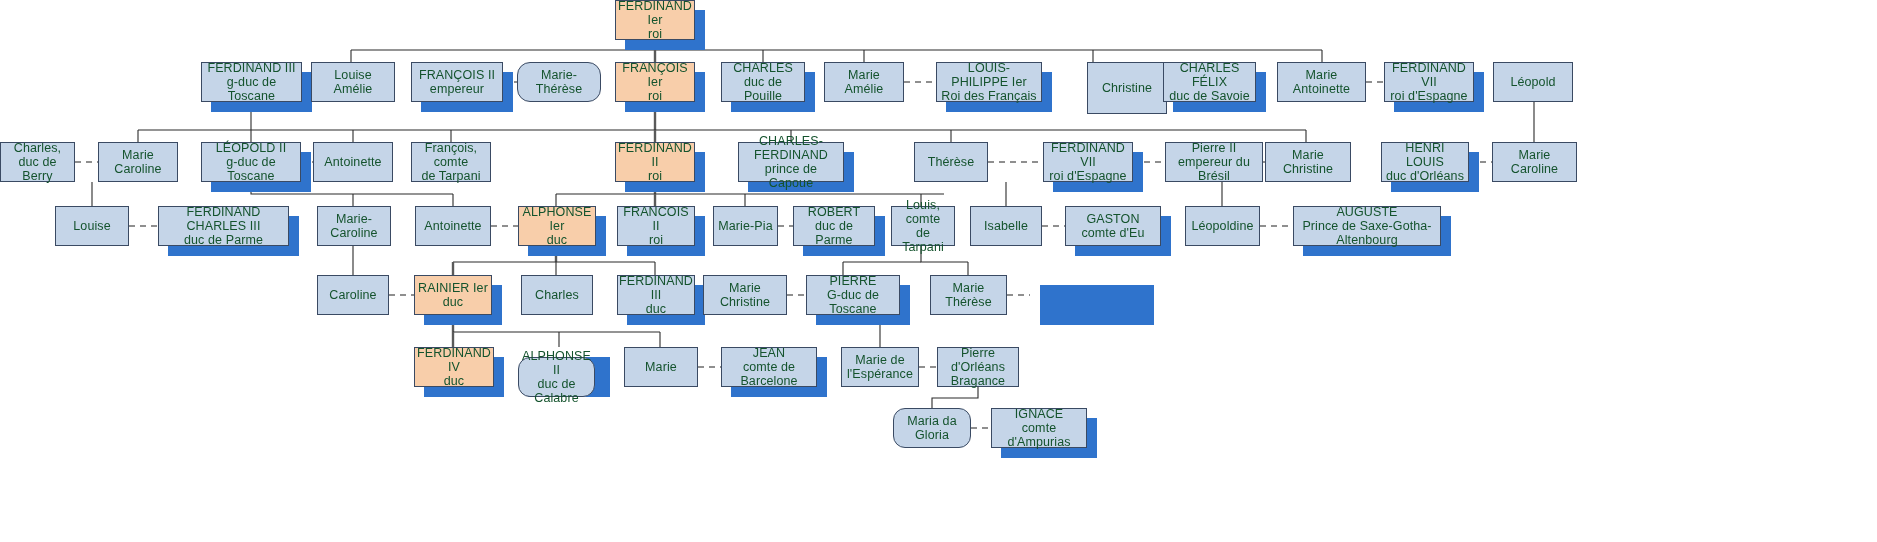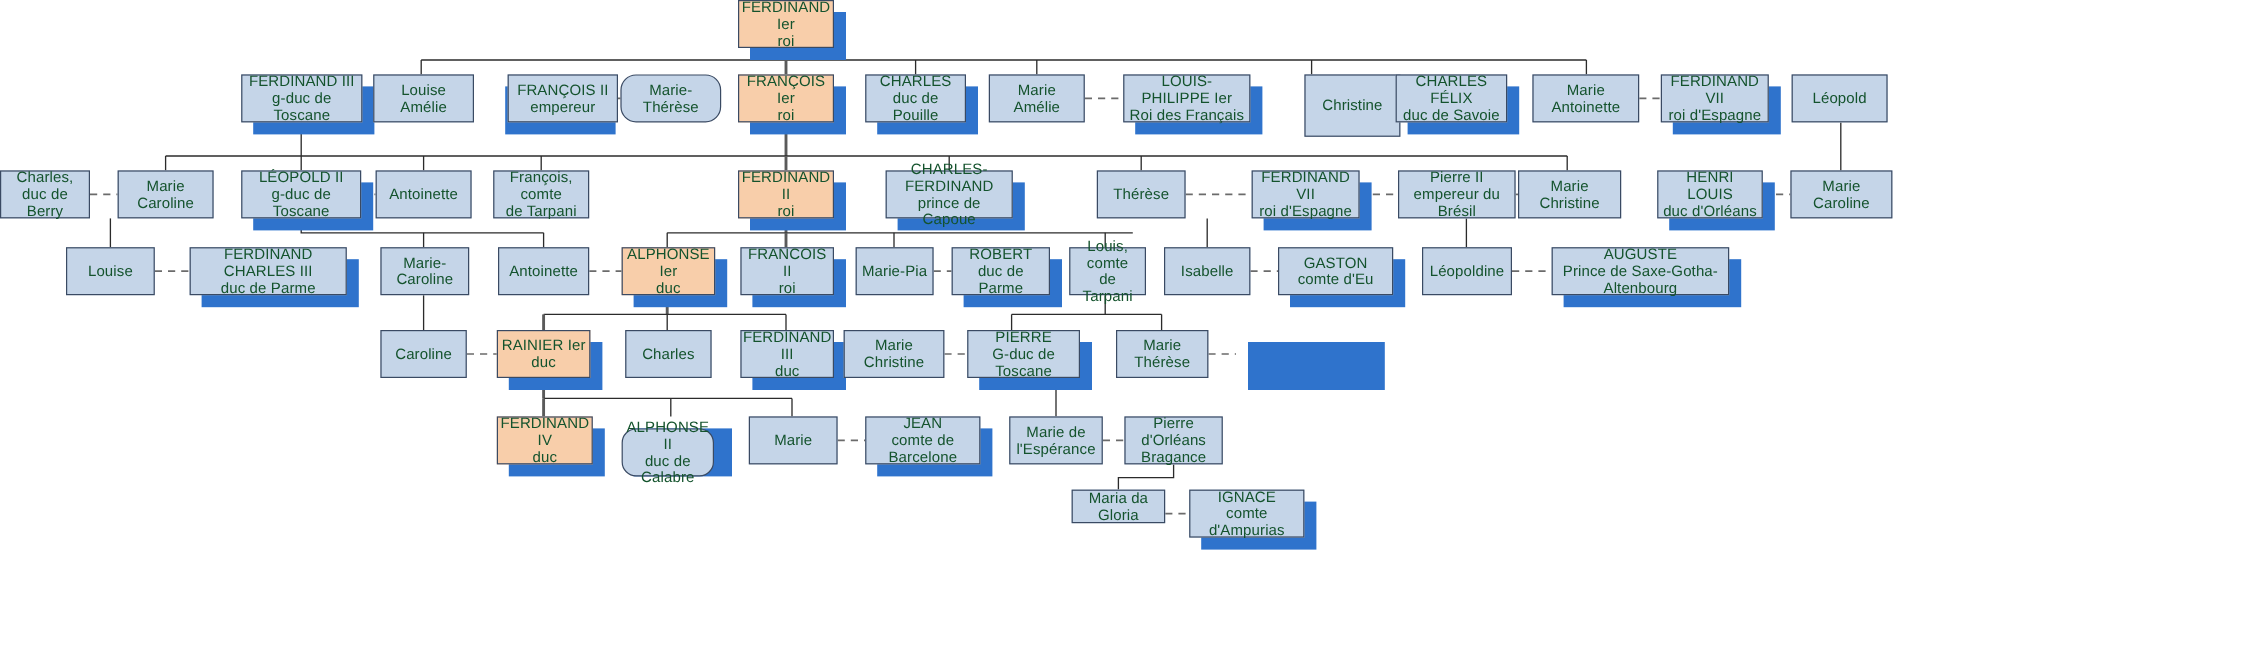--- a/index.html
+++ b/index.html
@@ -111,21 +111,21 @@
     </div>
     <div class="shadow" style="left: 211px; top: 72px; width: 101px; height: 40px;"></div>
     <div class="node blue" style="left: 201px; top: 62px; width: 101px; height: 40px;">
       <span class="lbl">FERDINAND III
 g-duc de Toscane</span>
     </div>
     <div class="node blue" style="left: 311px; top: 62px; width: 84px; height: 40px;">
       <span class="lbl">Louise Amélie</span>
     </div>
     <div class="shadow" style="left: 421px; top: 72px; width: 92px; height: 40px;"></div>
-    <div class="node blue" style="left: 423px; top: 62px; width: 92px; height: 40px;">
+    <div class="node blue" style="left: 411px; top: 62px; width: 92px; height: 40px;">
       <span class="lbl">FRANÇOIS II
 empereur</span>
     </div>
     <div class="node blue" style="left: 517px; top: 62px; width: 84px; height: 40px; border-radius: 13px;">
       <span class="lbl">Marie-Thérèse</span>
     </div>
     <div class="shadow" style="left: 625px; top: 72px; width: 80px; height: 40px;"></div>
     <div class="node orange" style="left: 615px; top: 62px; width: 80px; height: 40px;">
       <span class="lbl">FRANÇOIS Ier
 roi</span>
@@ -313,21 +313,21 @@
 comte de Barcelone</span>
     </div>
     <div class="node blue" style="left: 841px; top: 347px; width: 78px; height: 40px;">
       <span class="lbl">Marie de
 l'Espérance</span>
     </div>
     <div class="node blue" style="left: 937px; top: 347px; width: 82px; height: 40px;">
       <span class="lbl">Pierre d'Orléans
 Bragance</span>
     </div>
-    <div class="node blue" style="left: 893px; top: 408px; width: 78px; height: 28px;">
+    <div class="node blue" style="left: 893px; top: 408px; width: 78px; height: 40px; border-radius: 12px;">
       <span class="lbl">Maria da Gloria</span>
     </div>
     <div class="shadow" style="left: 1001px; top: 418px; width: 96px; height: 40px;"></div>
     <div class="node blue" style="left: 991px; top: 408px; width: 96px; height: 40px;">
       <span class="lbl">IGNACE
 comte d'Ampurias</span>
     </div>
   </div>
 
 </body></html>

